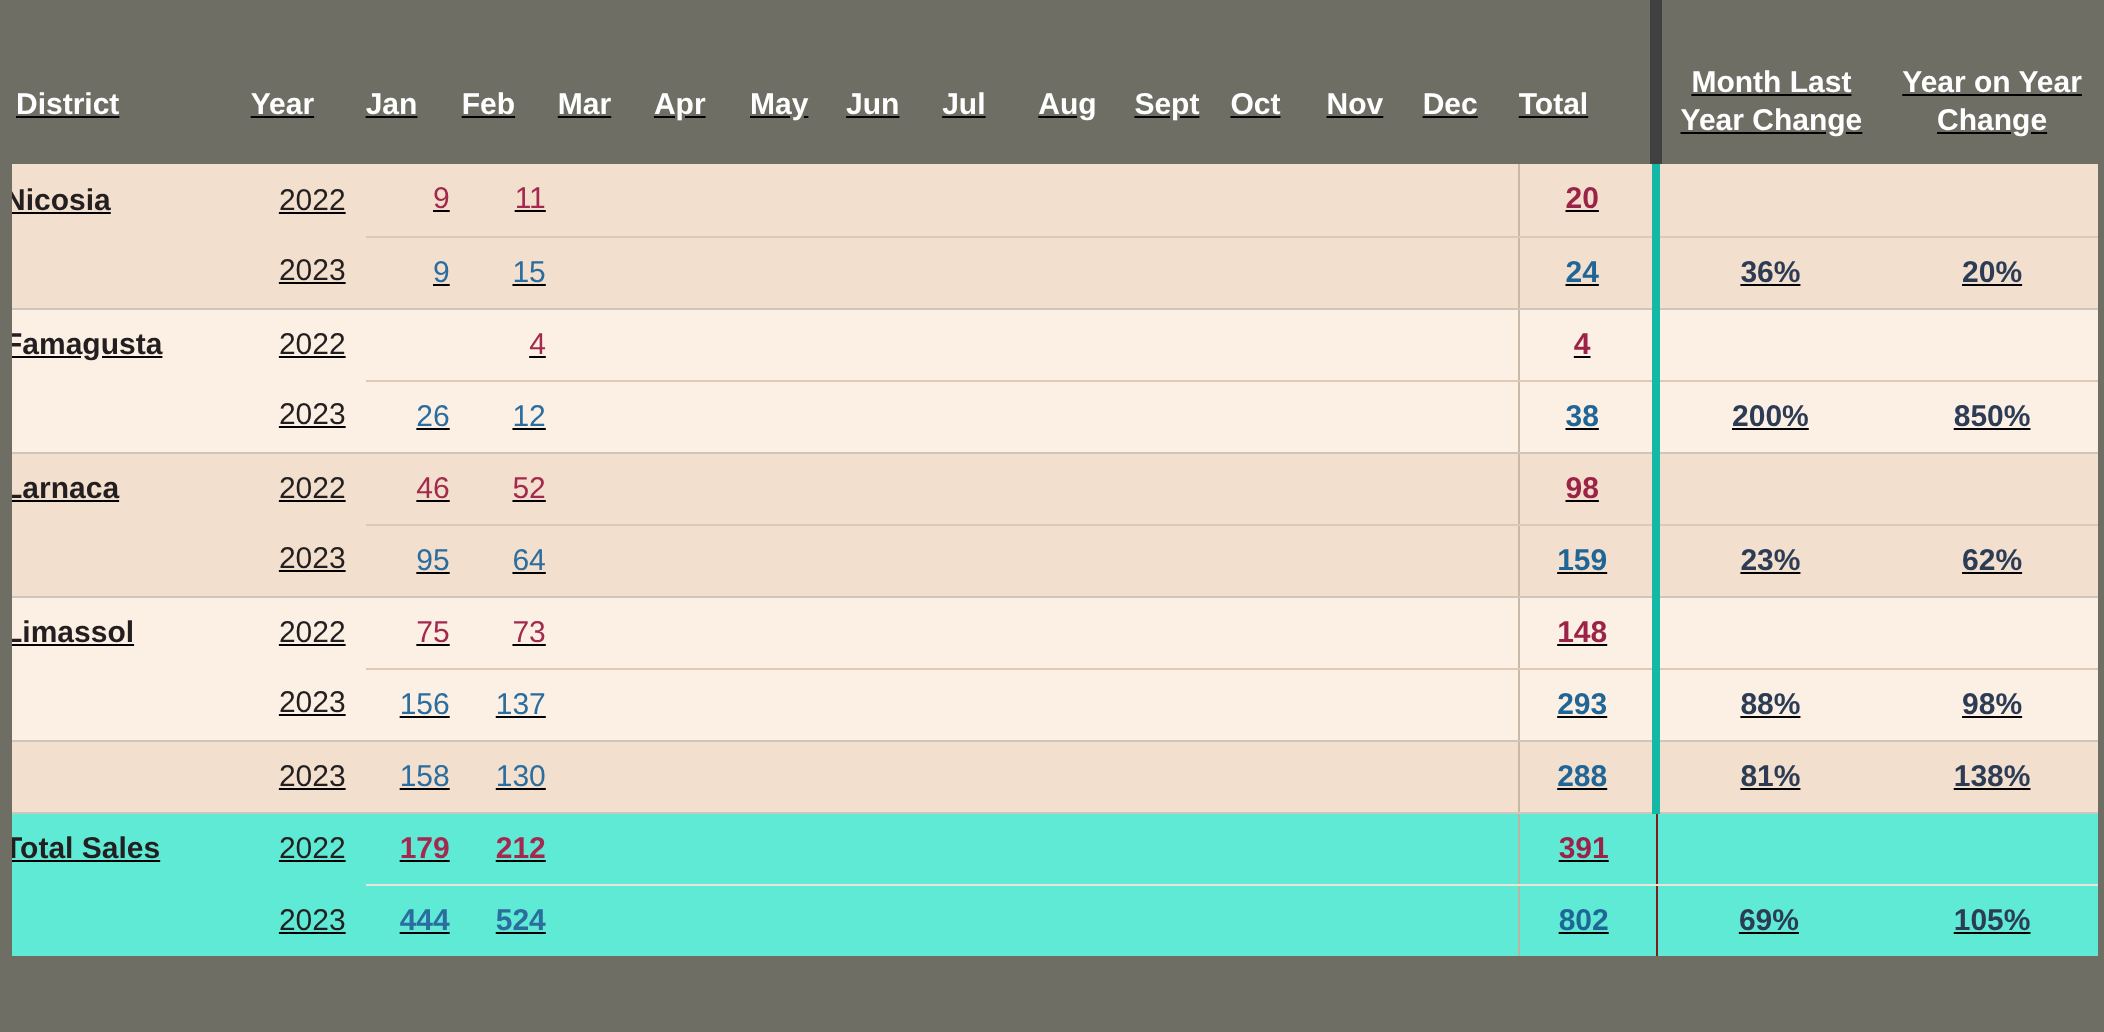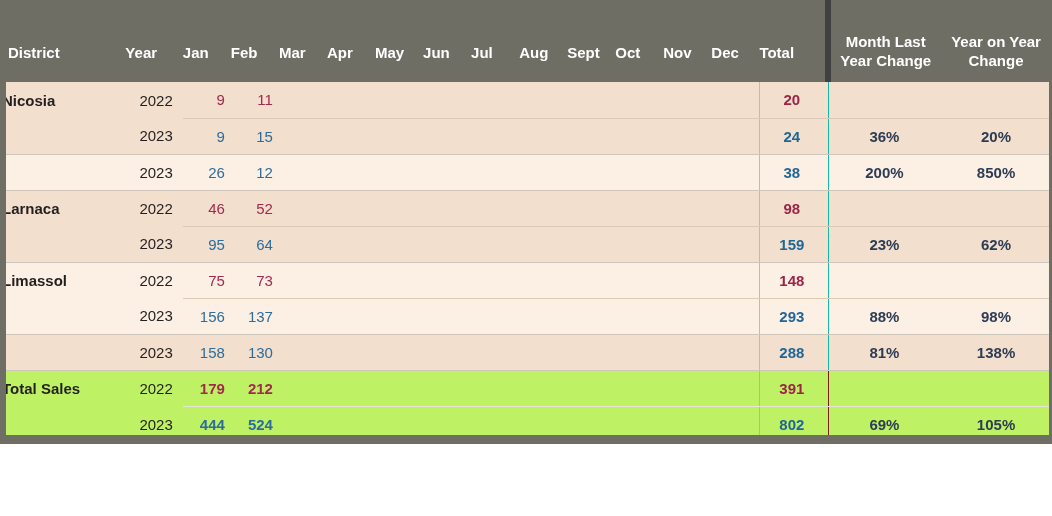--- a/index.html
+++ b/index.html
@@ -6,25 +6,26 @@
     margin: 0;
     padding: 0;
     background: #ffffff;
   }
   body {
     font-family: "Liberation Sans", sans-serif;
     -webkit-font-smoothing: antialiased;
   }
   .screen {
     width: 1052px;
-    height: 444px;
+    height: 516px;
     position: relative;
     overflow: hidden;
     background: #6e6e65;
     box-sizing: border-box;
+    text-decoration: underline;
   }
   table.sales-table {
     width: 1052px;
     border-collapse: collapse;
     table-layout: fixed;
     font-size: 15px;
   }
   
   col.c-district { width: 120px; }
   col.c-year     { width: 55px;  }
@@ -68,21 +69,21 @@
   tbody td {
     padding: 0 8px;
     height: 36px;
     box-sizing: border-box;
     vertical-align: middle;
     font-size: 15px;
     white-space: nowrap;
   }
   tbody tr.r-a td { background: #f2dfcd; }
   tbody tr.r-b td { background: #fcefe3; }
-  tbody tr.r-t td { background: #bef264; }
+  tbody tr.r-t td { background: #5eead4; }
 
   td.district {
     text-align: left;
     font-weight: bold;
     color: #231f20;
     padding-left: 2px;
   }
   td.year {
     text-align: right;
     color: #231f20;
@@ -98,21 +99,21 @@
     font-weight: bold;
     padding-right: 12px;
     border-left: 1px solid #c9b8a6;
   }
   tbody tr.r-t td.total { border-left: 1px solid #b9b5a2; }
   td.chg {
     text-align: center;
     font-weight: bold;
     color: #2c3c55;
   }
-  td.chg.first { border-left: 1px solid #14b8a6; }
+  td.chg.first { border-left: 4px solid #14b8a6; }
   tbody tr.r-t td.chg.first { border-left: 1px solid #7f1d1d; }
 
   
   .y2022 { color: #a32a4e; }
   .y2023 { color: #2a6d9e; }
   td.total.y2022 { color: #9c2348; }
   td.total.y2023 { color: #1f6697; }
   tbody tr.r-t td.month { font-weight: bold; }
 
   
@@ -218,20 +219,39 @@
           <td class="month y2023"></td>
           <td class="month y2023"></td>
           <td class="month y2023"></td>
           <td class="month y2023"></td>
           <td class="month y2023"></td>
           <td class="month y2023"></td>
           <td class="total y2023">24</td>
           <td class="chg first">36%</td>
           <td class="chg">20%</td>
         </tr>
+        <tr class="r-b inner-rule">
+          <td class="district">Famagusta</td>
+          <td class="year">2022</td>
+          <td class="month y2022"></td>
+          <td class="month y2022">4</td>
+          <td class="month y2022"></td>
+          <td class="month y2022"></td>
+          <td class="month y2022"></td>
+          <td class="month y2022"></td>
+          <td class="month y2022"></td>
+          <td class="month y2022"></td>
+          <td class="month y2022"></td>
+          <td class="month y2022"></td>
+          <td class="month y2022"></td>
+          <td class="month y2022"></td>
+          <td class="total y2022">4</td>
+          <td class="chg first"></td>
+          <td class="chg"></td>
+        </tr>
         <tr class="r-b group-rule">
           <td class="district"></td>
           <td class="year">2023</td>
           <td class="month y2023">26</td>
           <td class="month y2023">12</td>
           <td class="month y2023"></td>
           <td class="month y2023"></td>
           <td class="month y2023"></td>
           <td class="month y2023"></td>
           <td class="month y2023"></td>

